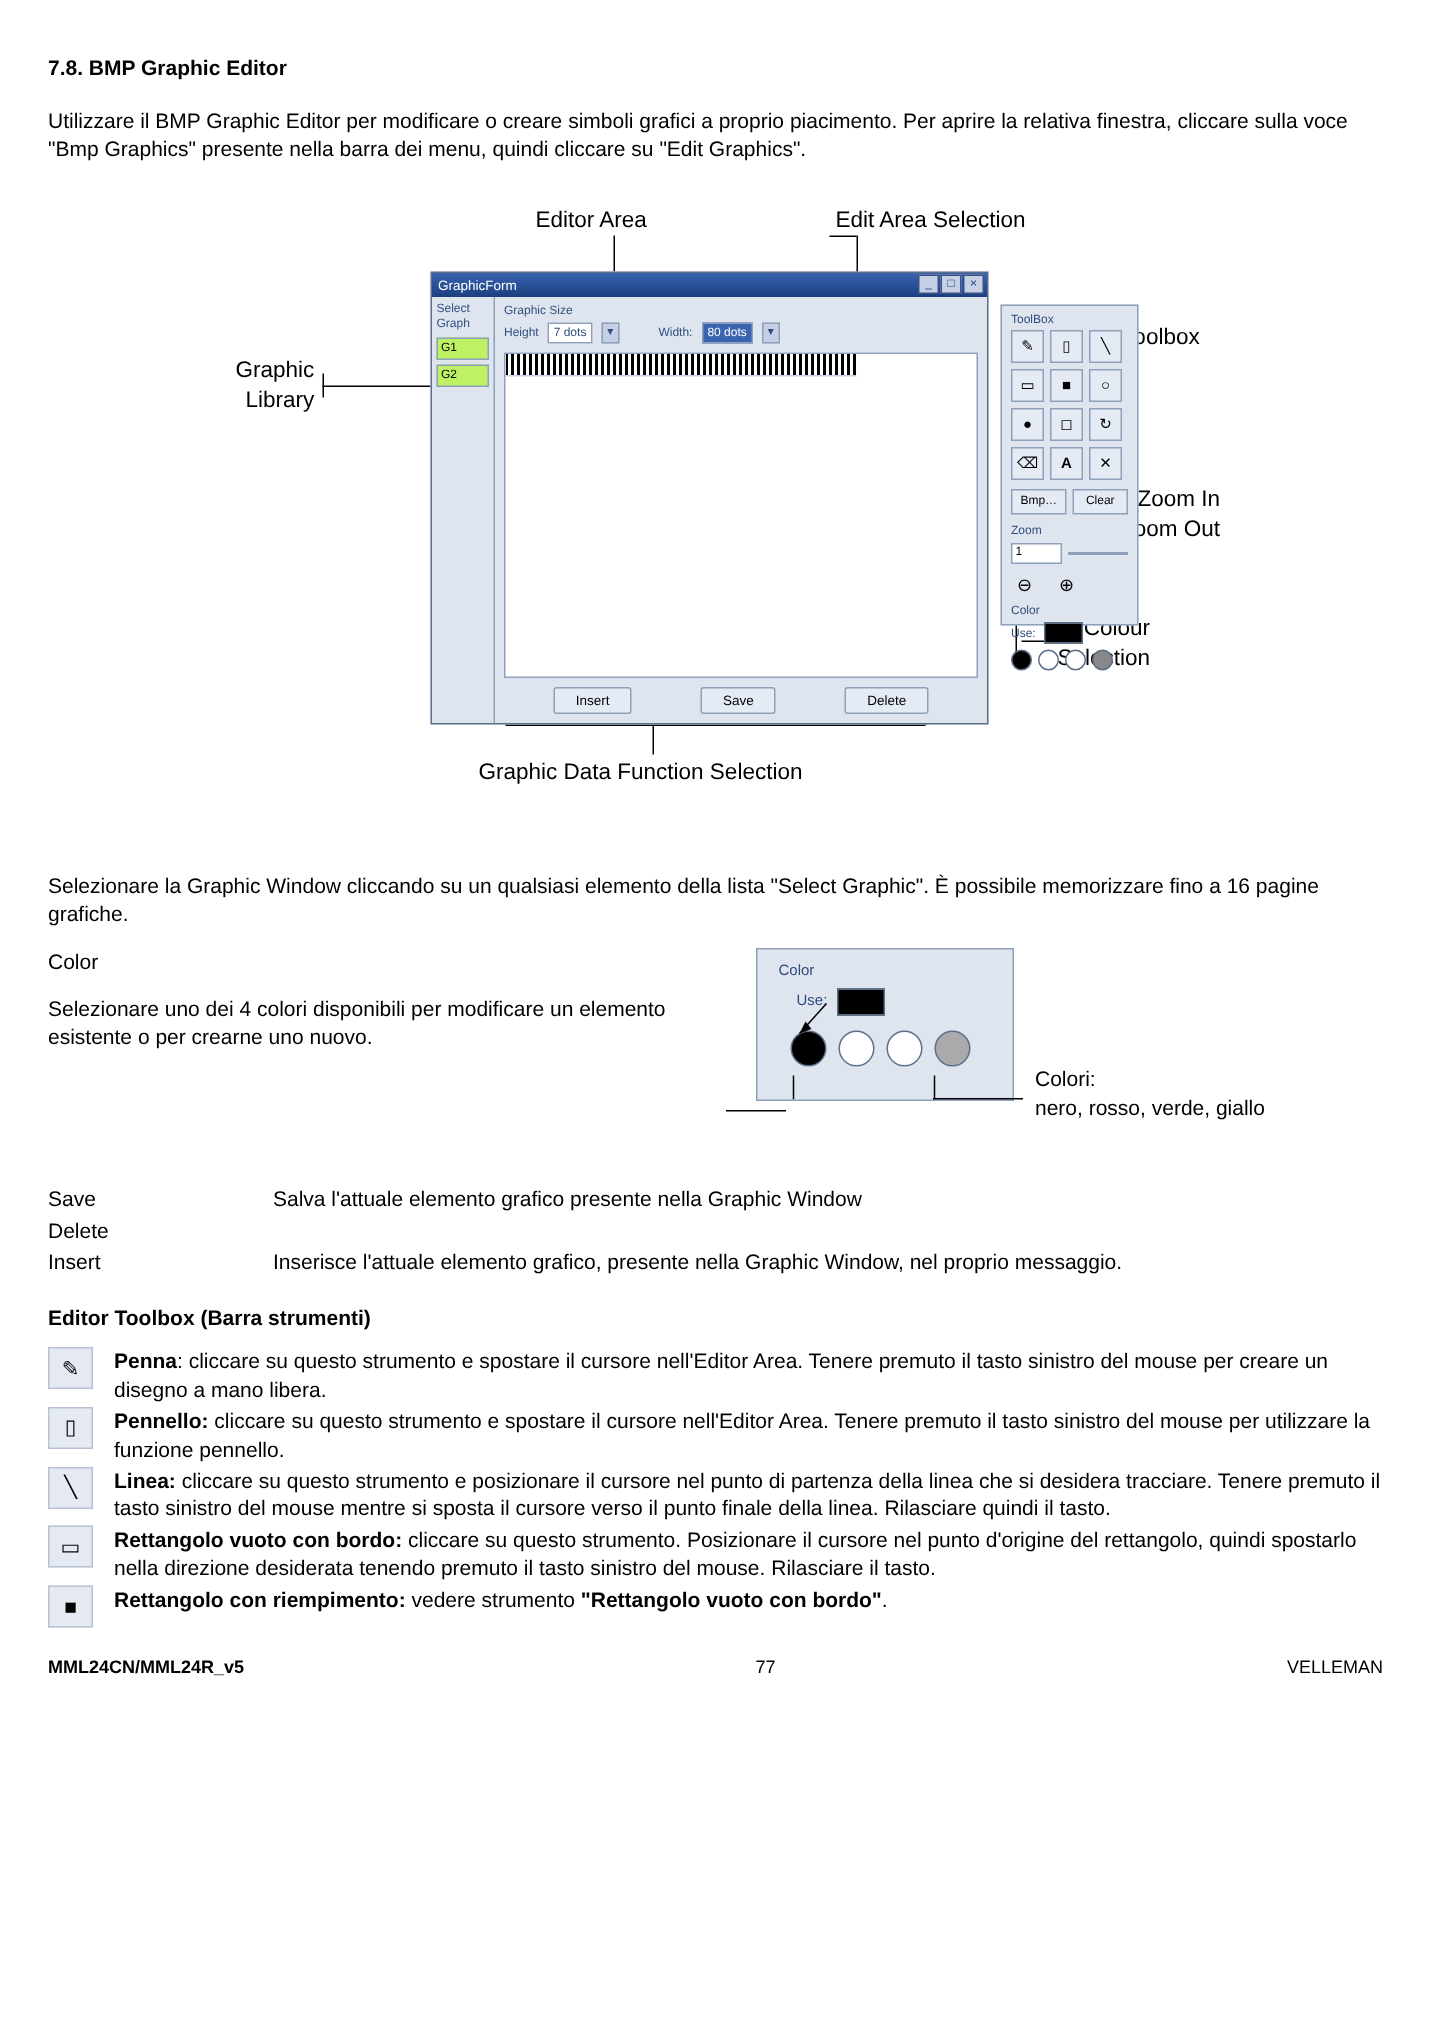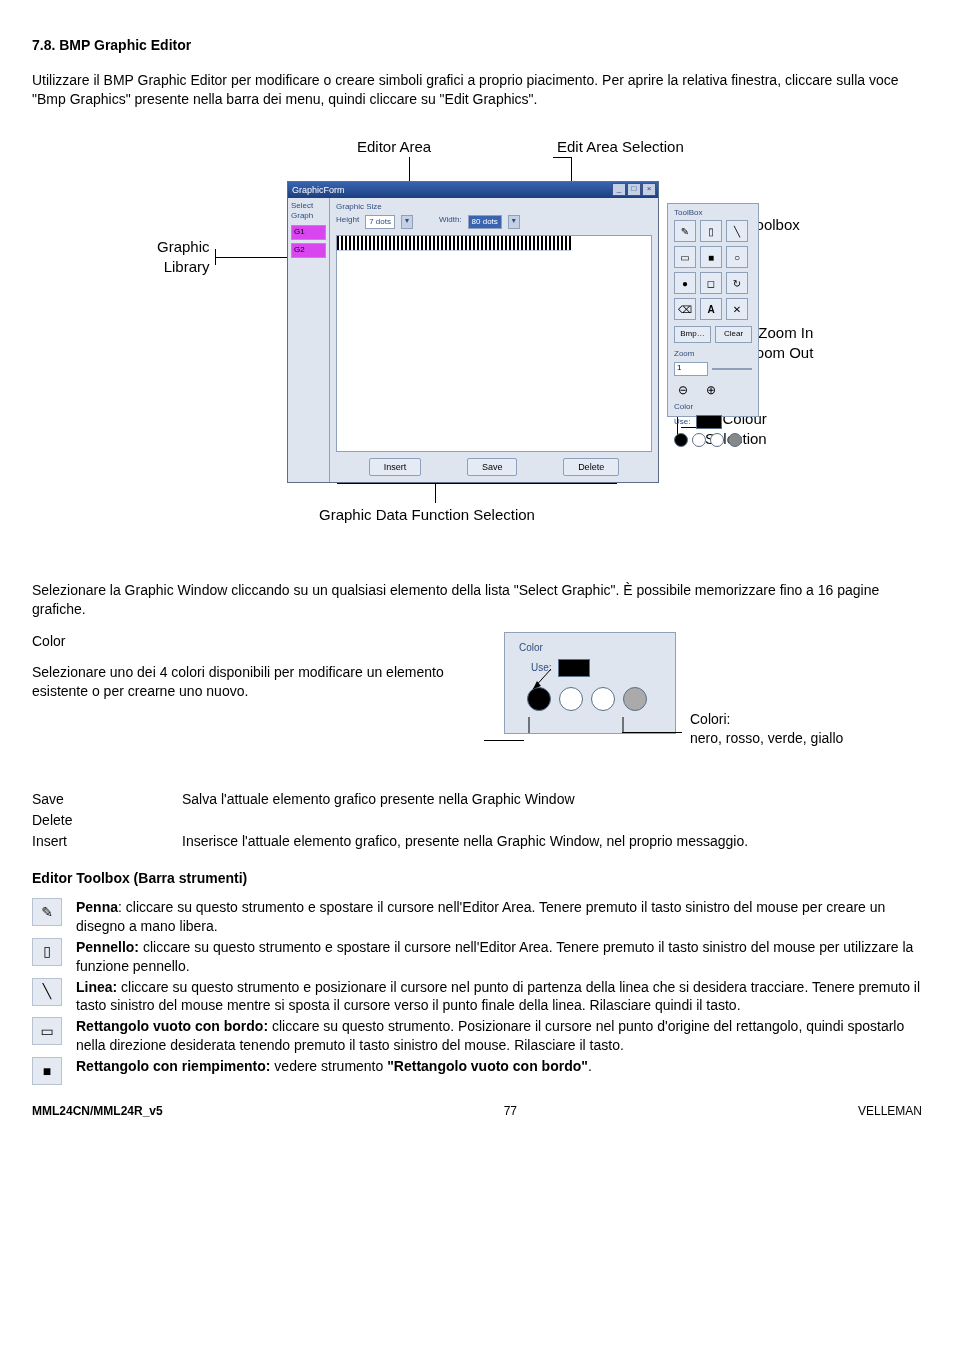--- a/index.html
+++ b/index.html
@@ -97,31 +97,31 @@
   .win-sidebar-title {
     font-size: 8px;
     color: #304d7e;
   }
   .win-sidebar-item {
     font-size: 8px;
     color: #000;
     border: 1px solid #8ea0ba;
     padding: 1px 2px;
     margin-top: 3px;
-    background: #d946ef;
+    background: #bef264;
   }
   .win-main {
     flex: 1;
     padding: 4px 6px;
     display: flex;
     flex-direction: column;
   }
   .win-size-row {
     display: flex;
-    align-items: flex-start;
+    align-items: center;
     gap: 6px;
     font-size: 8px;
     color: #304d7e;
   }
   .win-size-row .fld {
     background: #fff;
     border: 1px solid #8ea0ba;
     padding: 0 3px;
     height: 12px;
     line-height: 12px;

